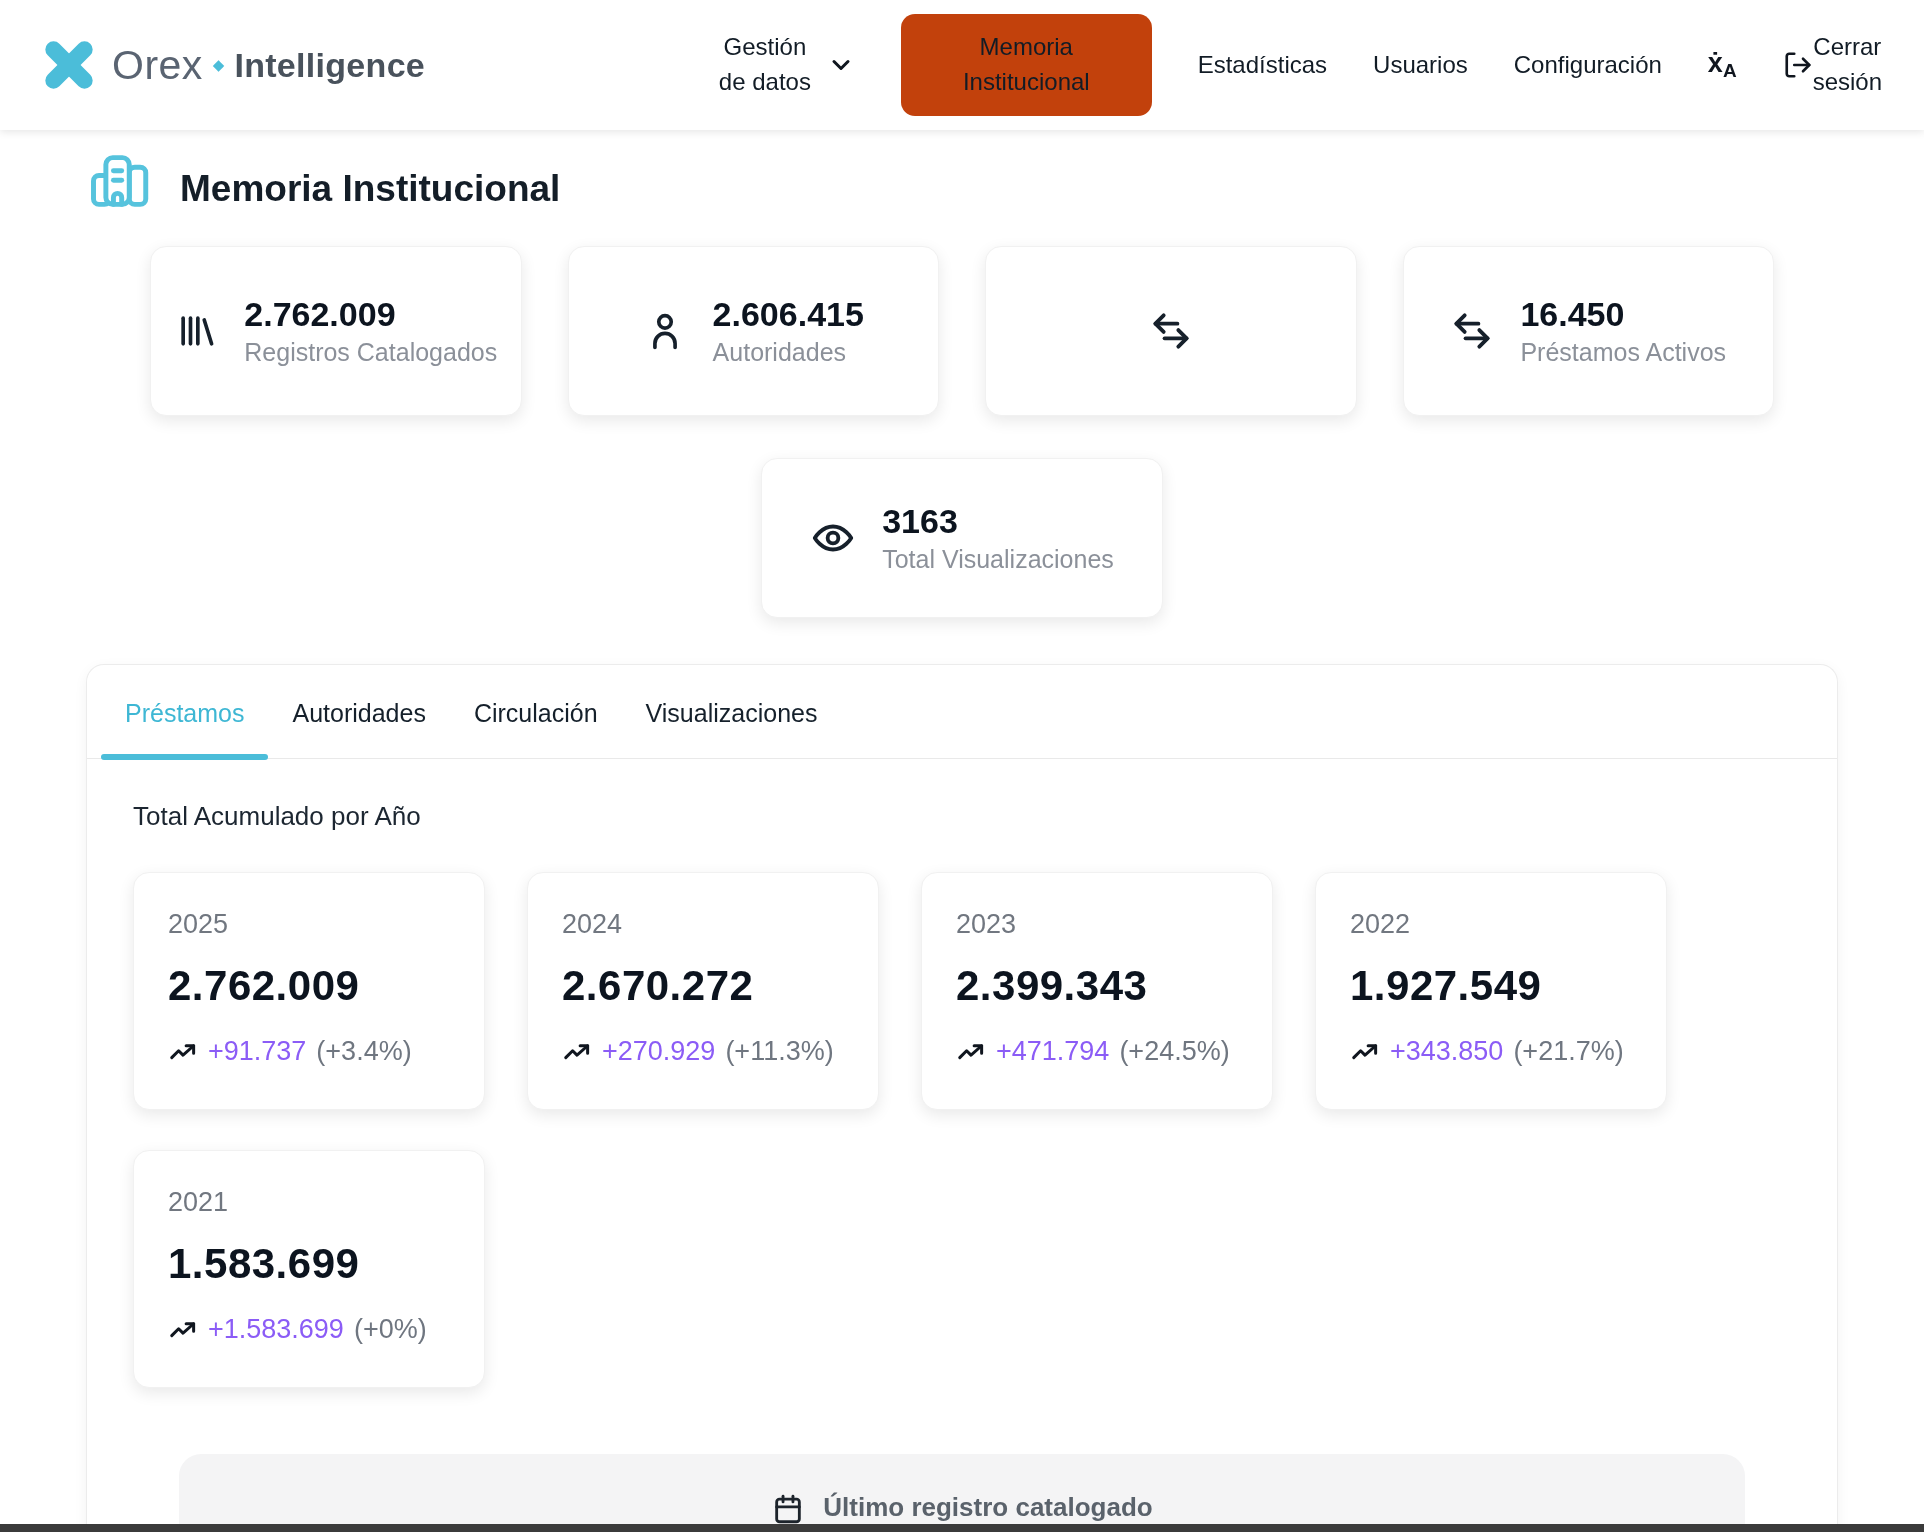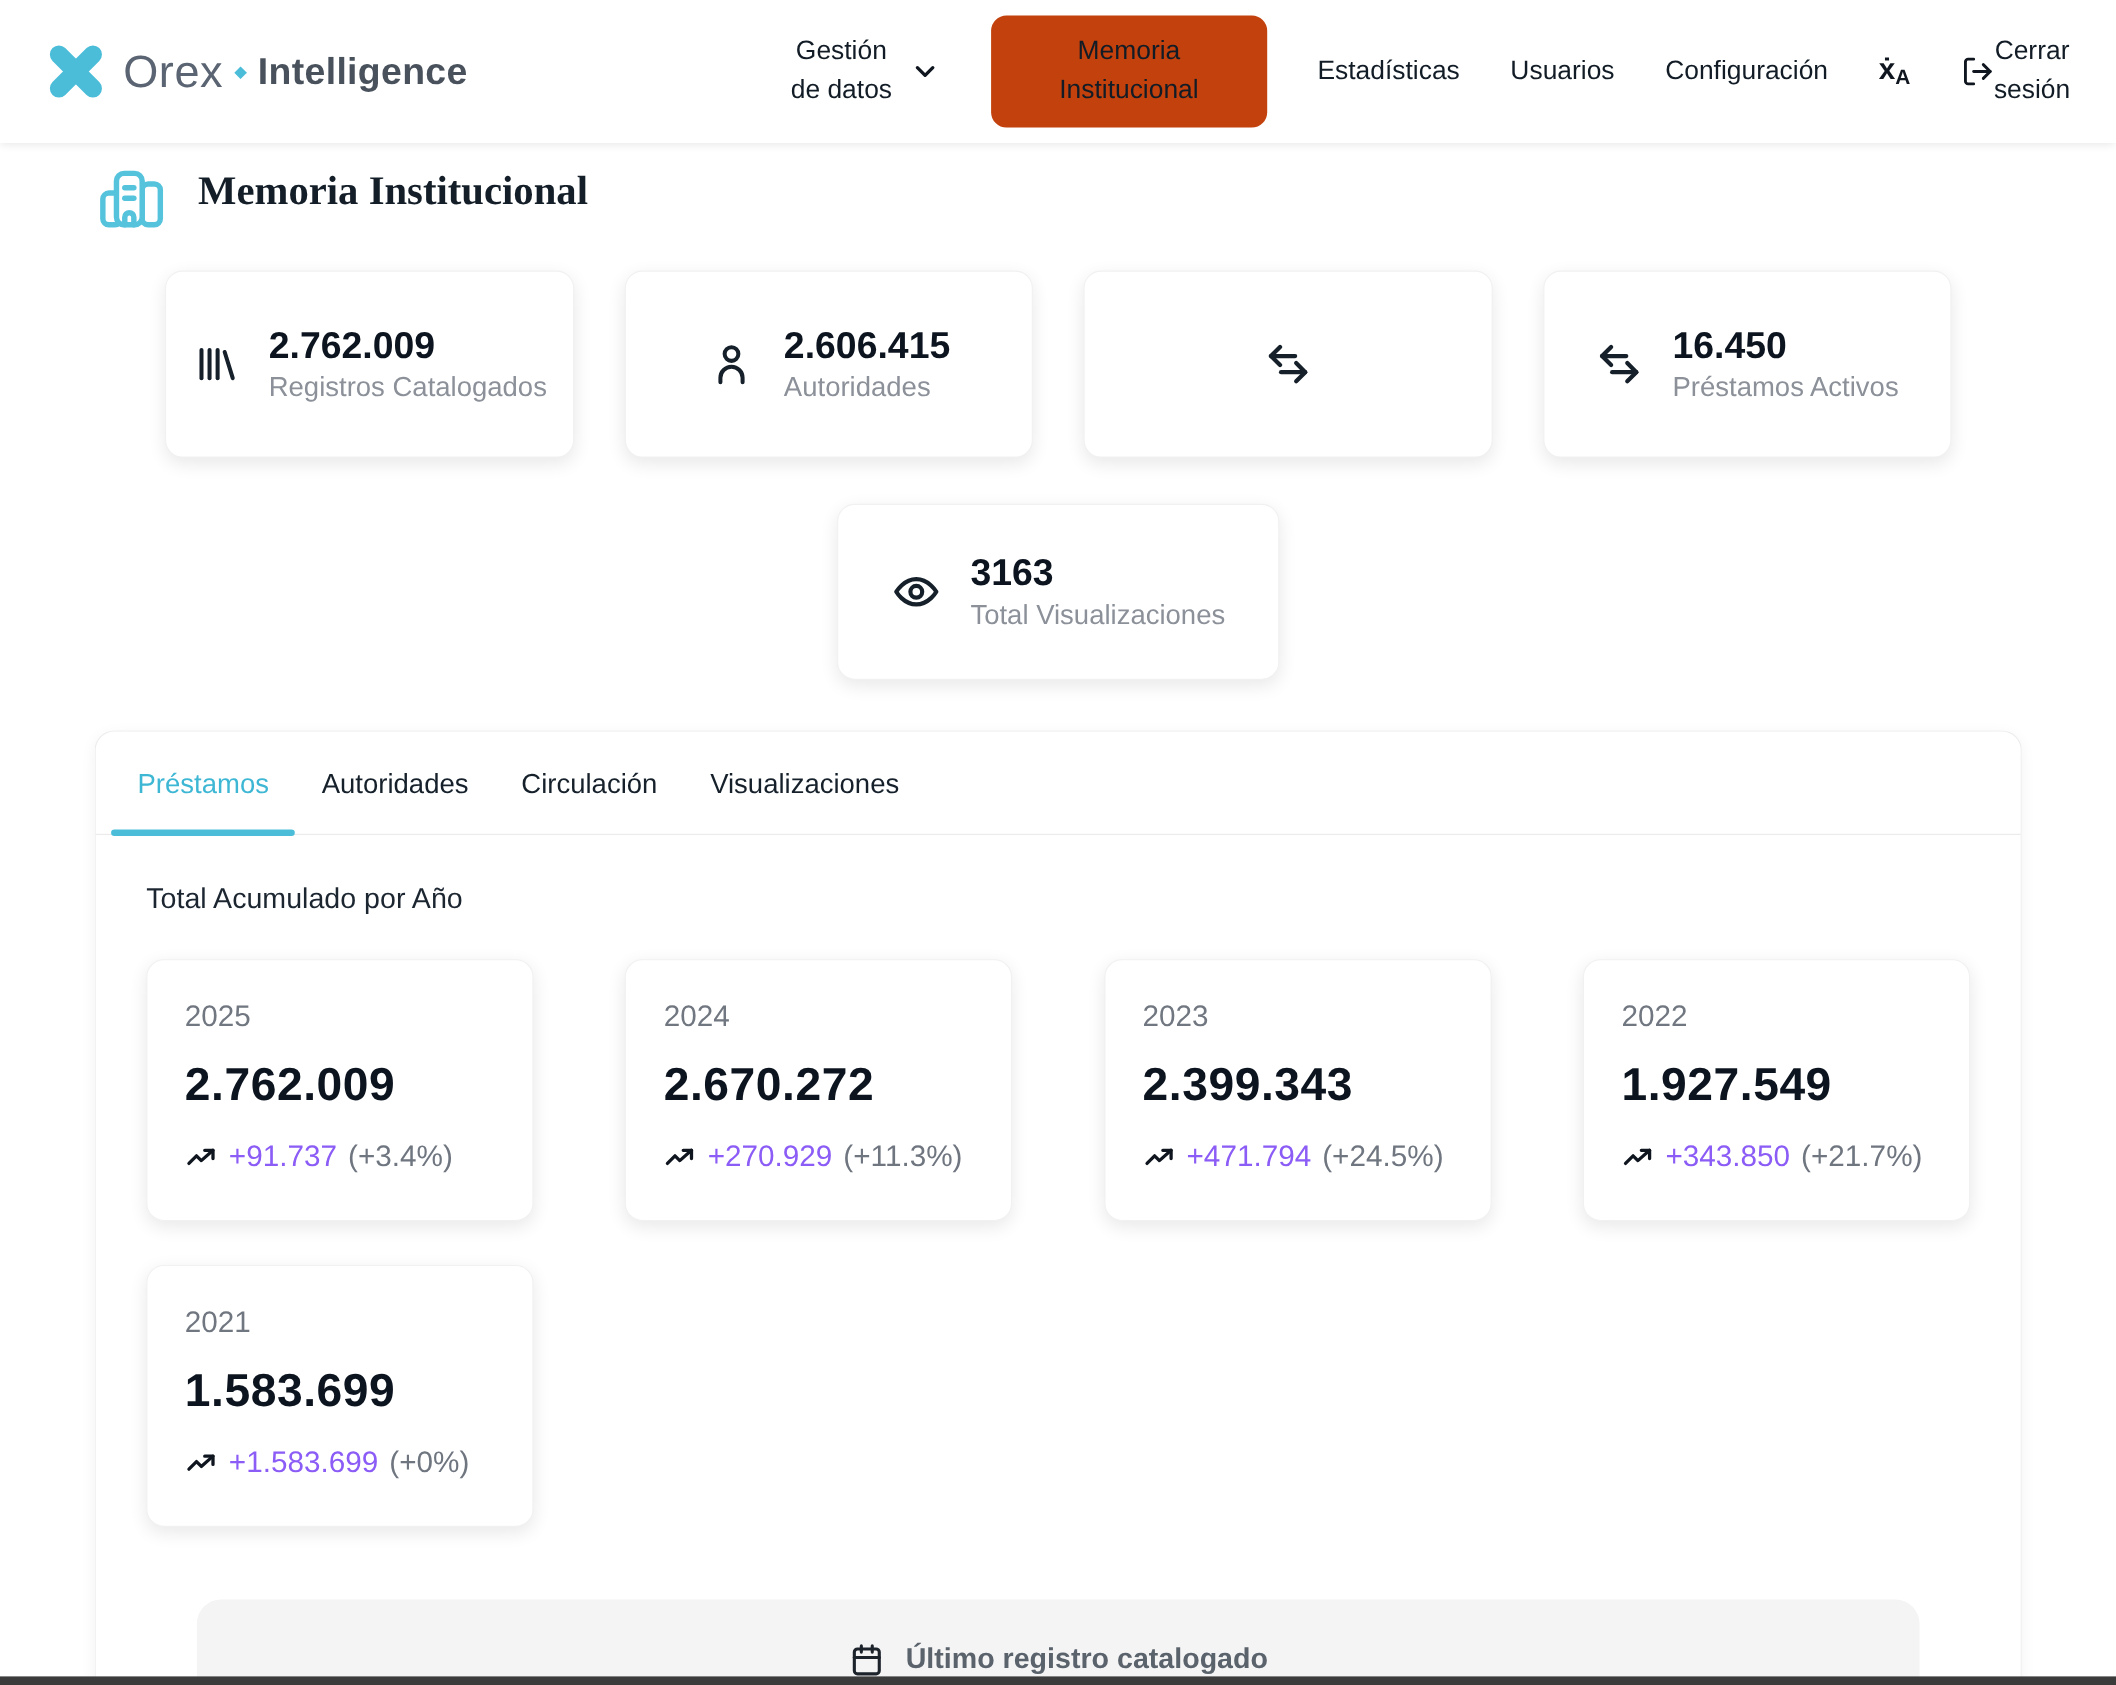--- a/index.html
+++ b/index.html
@@ -24,21 +24,21 @@
   .nav-item.two-line { line-height:1.45; }
   .nav-gestion { display:flex; align-items:center; gap:16px; }
   .nav-pill {
     background:#c2410c; border-radius:14px; padding:16px 62px; line-height:1.5;
   }
   .icon { display:inline-flex; align-items:center; justify-content:center; }
   .xa { font-size:27px; font-weight:700; color:#10161f; cursor:pointer; display:flex; align-items:flex-start; }
   .xa .sub { font-size:19px; margin-top:12px; font-weight:700; }
   .logout-group { display:flex; align-items:center; cursor:pointer; }
   
-  .page-title-row { display:flex; align-items:flex-start; gap:26px; margin:22px 0 0 88px;font-family:Liberation Serif, serif; }
+  .page-title-row { display:flex; align-items:flex-end; gap:26px; margin:22px 0 0 88px; }
   .page-title { font-size:37px; font-weight:700; color:#141e28; }
   
   .stats-row { display:flex; gap:46px; margin:36px 150px 0; }
   .card {
     background:#fff; border:1px solid #f1f1f1; border-radius:16px;
     box-shadow:0 5px 16px rgba(0,0,0,.09);
   }
   .stat-card { flex:1; height:170px; display:flex; align-items:center; justify-content:center; gap:26px; }
   .stat-icon { color:#16202b; }
   .stat-value { font-size:34px; font-weight:700; color:#0c141f; line-height:1.15; }
@@ -57,21 +57,21 @@
     position:relative; white-space:nowrap;
   }
   .tab.active { color:#3eb7d4; }
   .tab.active::after {
     content:""; position:absolute; left:0; right:0; bottom:-2px; height:6px;
     background:#4bbdd9; border-radius:4px;
   }
   .panel { padding:42px 46px 0; }
   .section-title { font-size:26px; color:#1c2631; }
   
-  .years-row { display:flex; justify-content:space-between; gap:42px; margin-top:40px; }
+  .years-row { display:flex; justify-content:flex-start; gap:42px; margin-top:40px; }
   .year-card { width:352px; height:238px; padding:36px 34px; }
   .year-label { font-size:27px; color:#717780; }
   .year-total { font-size:42px; font-weight:700; color:#0c141f; margin-top:22px; letter-spacing:.5px; }
   .year-delta { display:flex; align-items:center; gap:10px; margin-top:26px; font-size:27px; }
   .delta-icon { color:#10161f; }
   .delta-value { color:#8b5cf6; }
   .delta-pct { color:#6f7680; }
   
   .last-box {
     margin:66px 46px 0; background:#f4f4f5; border-radius:22px 22px 0 0;

